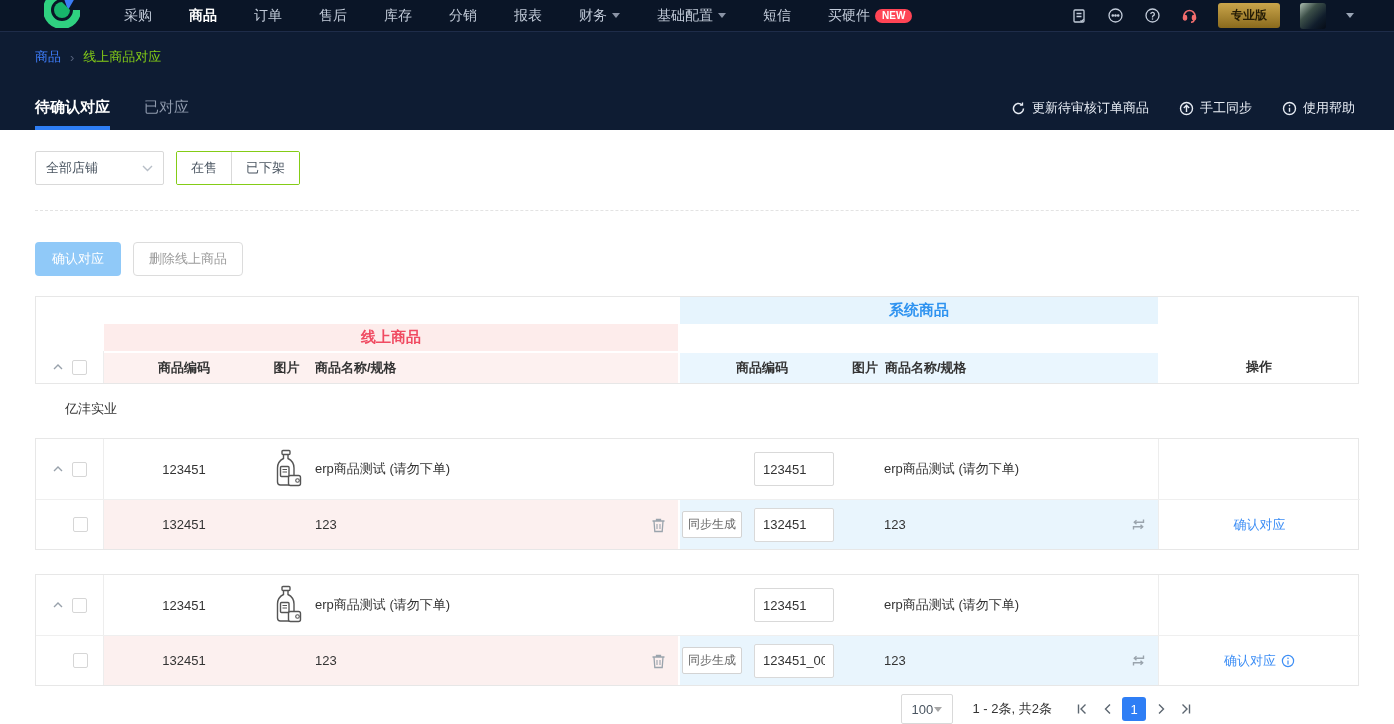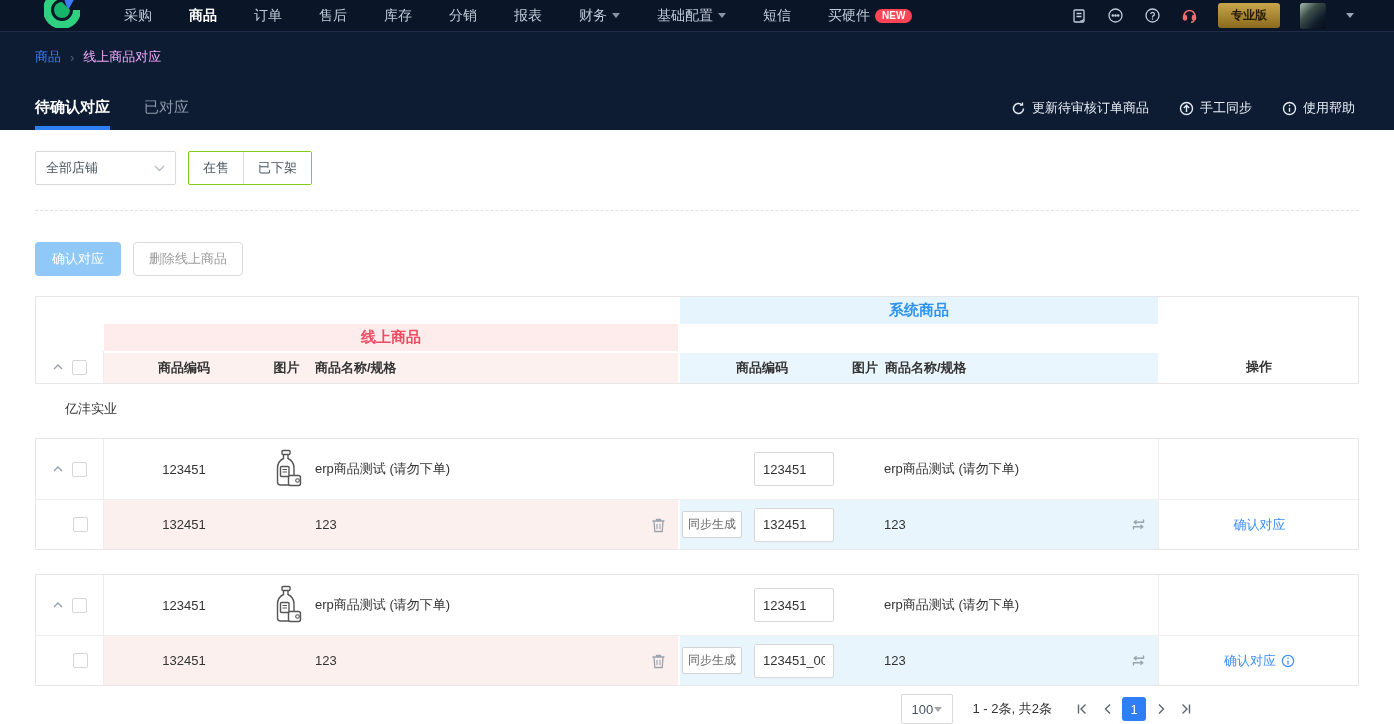--- a/index.html
+++ b/index.html
@@ -28,35 +28,35 @@
     background:linear-gradient(135deg,#aebfb2 0%,#3d5049 35%,#101d2c 70%,#060c16 100%); cursor:pointer; }
   .caret-dn { width:0; height:0; border-left:4px solid transparent;
     border-right:4px solid transparent; border-top:5px solid #9aa5b5; cursor:pointer; }
 
   
   .band { height:98px; background:#0e1c33; position:relative; }
   .crumbs { position:absolute; top:16px; left:35px; display:flex; align-items:center;
     gap:9px; font-size:13px; }
   .crumb-root { color:#3f7efd; cursor:pointer; }
   .crumb-sep { color:#55627c; }
-  .crumb-cur { color:#f0abfc; }
+  .crumb-cur { color:#84cc16; }
   .tabs { position:absolute; left:35px; bottom:0; display:flex; gap:34px; }
   .tab { font-size:15px; color:#8f9aad; padding-bottom:13px; cursor:pointer; }
   .tab.active { color:#fff; font-weight:bold; border-bottom:4px solid #2e7ef5; padding-bottom:9px; }
   .band-actions { position:absolute; right:39px; bottom:13px; display:flex; gap:30px; }
   .band-link { display:flex; align-items:center; gap:6px; color:#e7ecf4; font-size:13px; cursor:pointer; }
 
   
   .content { padding:0 35px; }
   .filter-row { margin-top:21px; display:flex; align-items:center; justify-content:space-between; }
   .filter-left { display:flex; align-items:center; gap:12px; }
   .select { height:34px; border:1px solid #d9d9d9; border-radius:2px; background:#fff;
     display:flex; align-items:center; justify-content:space-between; padding:0 10px;
     color:#4a5561; cursor:pointer; }
-  .shop-select { width:141px; }
+  .shop-select { width:129px; }
   .seg-group { display:flex; border:1px solid #84cc16; border-radius:2px; overflow:hidden; }
   .seg-btn { height:32px; padding:0 14px; background:#fff; border:none; font-size:13px;
     color:#4a5561; display:flex; align-items:center; cursor:pointer; }
   .seg-btn + .seg-btn { border-left:1px solid #d9d9d9; }
   .search-group { width:511px; height:34px; border:1px solid #d9d9d9; border-radius:2px;
     display:flex; align-items:center; background:#fff; }
   .search-type { width:121px; height:100%; display:flex; align-items:center;
     justify-content:space-between; padding:0 8px; color:#444; border-right:1px solid #e3e3e3; cursor:pointer; }
   .search-input { flex:1; height:100%; border:none; outline:none; padding:0 8px; font-size:13px; color:#333; }
   .search-ic { padding:0 9px; display:flex; align-items:center; cursor:pointer; }

